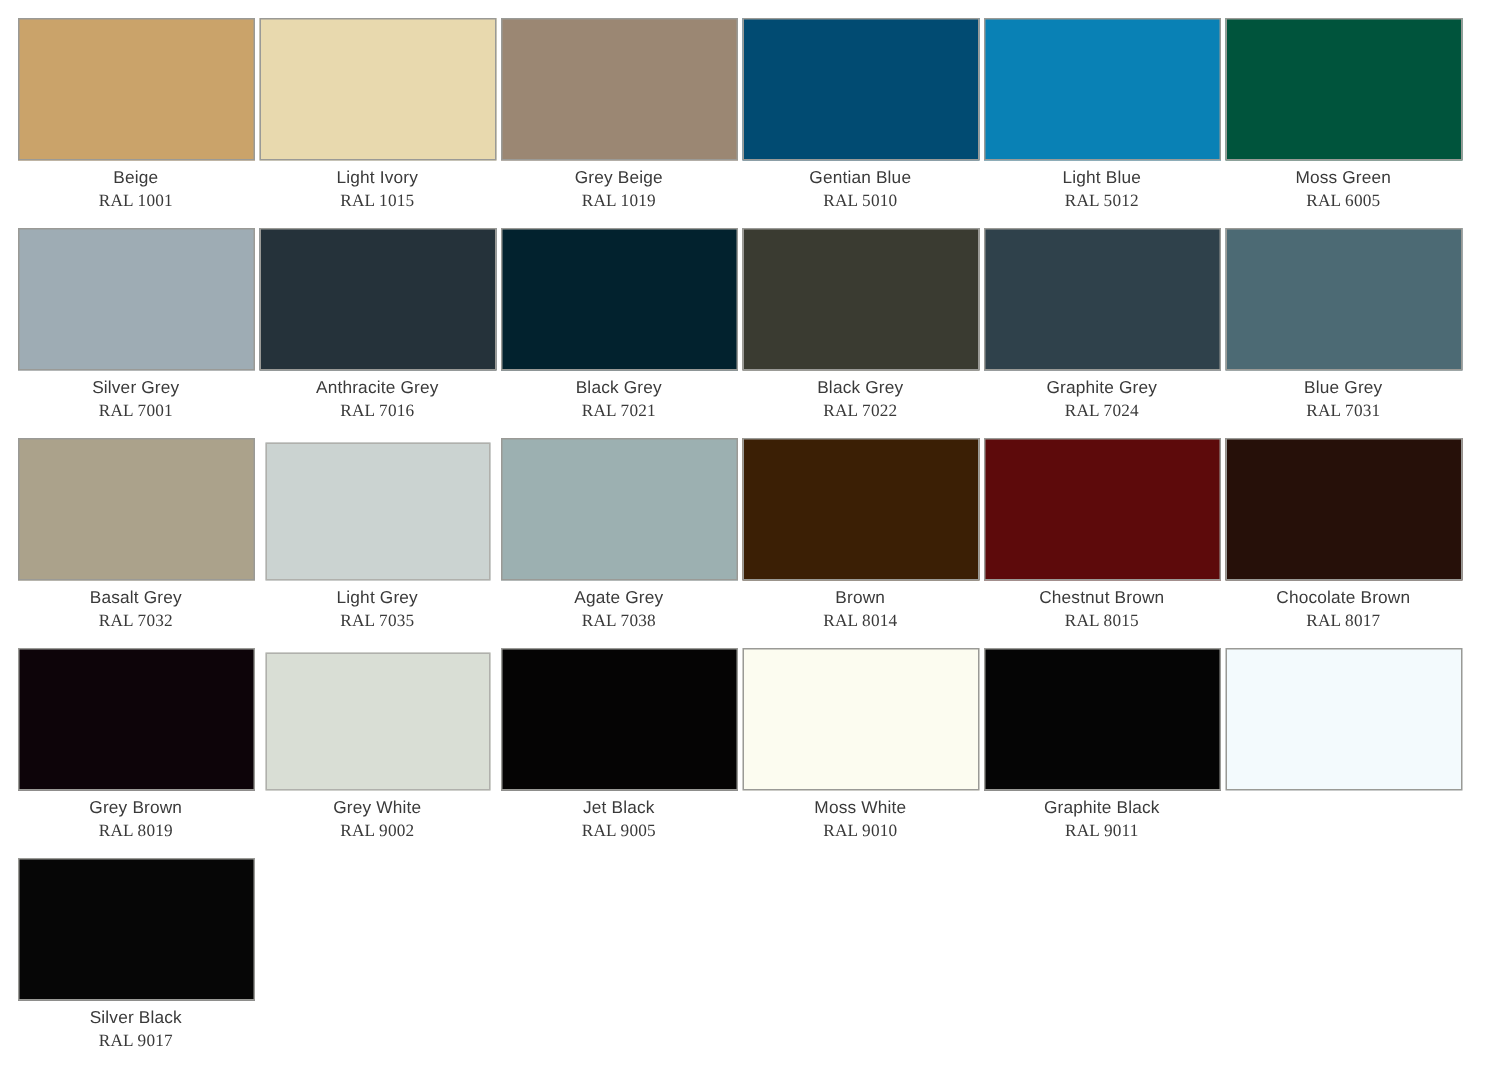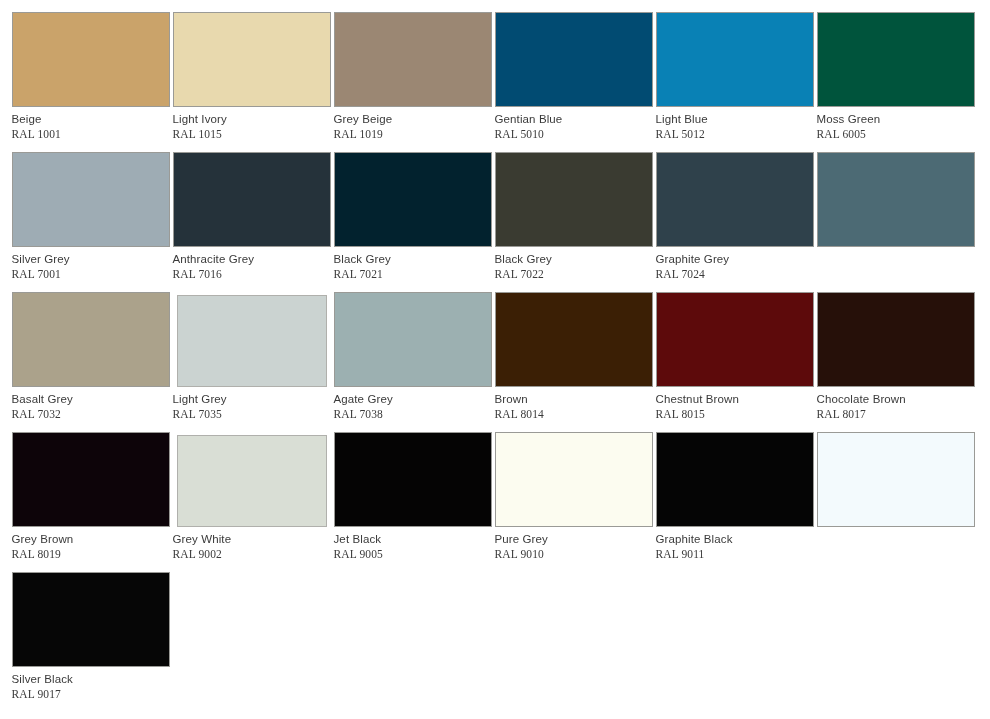--- a/index.html
+++ b/index.html
@@ -42,20 +42,21 @@
   
   .swatch-cell.inset .swatch-chip {
     width: 150px;
     height: 92px;
     margin-top: 3px;
     border: 1px solid #b0b0ac;
   }
 
   .swatch-caption {
     margin-top: 5px;
+    text-align: center;
     line-height: 1.28;
     color: #3a3a3a;
     font-size: 11.5px;
     letter-spacing: 0.01em;
     width: 158px;
   }
   .swatch-name { display: block; white-space: nowrap; }
   .swatch-code { display: block; white-space: nowrap; font-family: Liberation Serif, serif; }
 </style>
 </head>
@@ -134,20 +135,24 @@
     </div>
     <div class="swatch-cell">
       <div class="swatch-chip" style="background-color: rgb(47, 65, 75);"></div>
       <div class="swatch-caption">
         <span class="swatch-name">Graphite Grey</span>
         <span class="swatch-code">RAL 7024</span>
       </div>
     </div>
     <div class="swatch-cell">
       <div class="swatch-chip" style="background-color: rgb(76, 106, 116);"></div>
+      <div class="swatch-caption">
+        <span class="swatch-name">Blue Grey</span>
+        <span class="swatch-code">RAL 7031</span>
+      </div>
     </div>
     <div class="swatch-cell">
       <div class="swatch-chip" style="background-color: rgb(171, 162, 139);"></div>
       <div class="swatch-caption">
         <span class="swatch-name">Basalt Grey</span>
         <span class="swatch-code">RAL 7032</span>
       </div>
     </div>
     <div class="swatch-cell inset">
       <div class="swatch-chip" style="background-color: rgb(203, 211, 209);"></div>
@@ -201,21 +206,21 @@
     <div class="swatch-cell">
       <div class="swatch-chip" style="background-color: rgb(5, 4, 4);"></div>
       <div class="swatch-caption">
         <span class="swatch-name">Jet Black</span>
         <span class="swatch-code">RAL 9005</span>
       </div>
     </div>
     <div class="swatch-cell">
       <div class="swatch-chip" style="background-color: rgb(252, 252, 240);"></div>
       <div class="swatch-caption">
-        <span class="swatch-name">Pure Grey</span>
+        <span class="swatch-name">Moss White</span>
         <span class="swatch-code">RAL 9010</span>
       </div>
     </div>
     <div class="swatch-cell">
       <div class="swatch-chip" style="background-color: rgb(5, 5, 5);"></div>
       <div class="swatch-caption">
         <span class="swatch-name">Graphite Black</span>
         <span class="swatch-code">RAL 9011</span>
       </div>
     </div>

